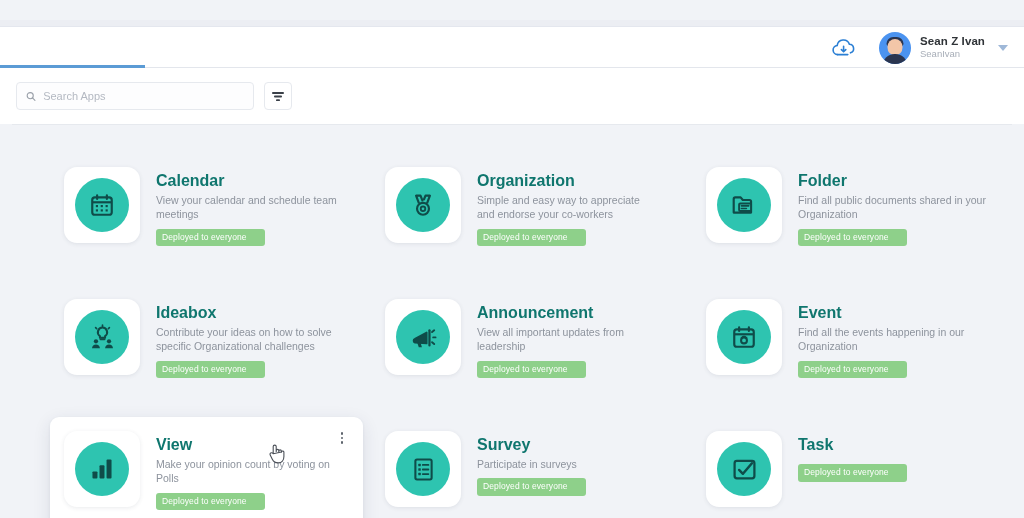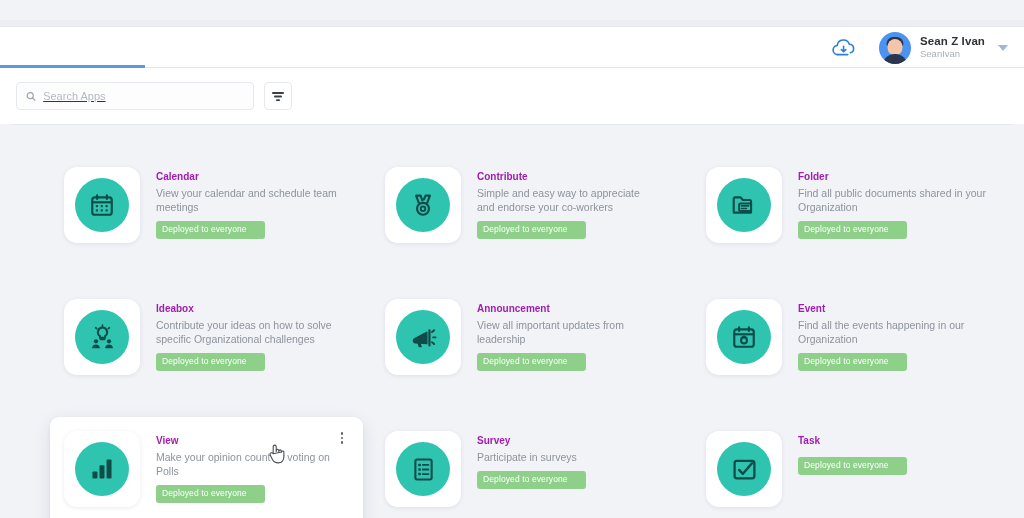--- a/index.html
+++ b/index.html
@@ -146,21 +146,20 @@
   }
 
   
   .search-row {
     background: #ffffff;
     height: 56px;
     display: flex;
     align-items: center;
     padding: 0 16px;
     gap: 10px;
-    text-decoration: underline;
   }
 
   .search-box {
     width: 238px;
     height: 28px;
     border: 1px solid #e6e9ee;
     border-radius: 4px;
     background: #fdfdfe;
     display: flex;
     align-items: center;
@@ -253,23 +252,23 @@
   }
   .icon-circle svg { display: block; }
 
   .card-body {
     padding-top: 4px;
     min-width: 0;
     flex: 1;
   }
 
   .card-title {
-    font-size: 10px;
+    font-size: 16px;
     font-weight: bold;
-    color: #a21caf;
+    color: #0f766e;
     line-height: 1.2;
     margin-bottom: 3px;
   }
 
   .card-desc {
     font-size: 10.5px;
     color: #8d939d;
     line-height: 1.35;
     max-width: 182px;
   }
@@ -405,21 +404,21 @@
         <div class="icon-tile">
           <div class="icon-circle">
             <svg width="26" height="26" viewBox="0 0 24 24">
               <circle cx="12" cy="15.5" r="5.5" fill="none" stroke="#0f4c49" stroke-width="2"></circle>
               <circle cx="12" cy="15.5" r="2.1" fill="none" stroke="#0f4c49" stroke-width="1.7"></circle>
               <path d="M8.3 10.4L5.6 3.4h4.1l2.1 5.2M15.7 10.4l2.7-7h-4.1l-1.6 4" fill="none" stroke="#0f4c49" stroke-width="2" stroke-linejoin="round"></path>
             </svg>
           </div>
         </div>
         <div class="card-body">
-          <div class="card-title">Contribute</div>
+          <div class="card-title">Organization</div>
           <div class="card-desc">Simple and easy way to appreciate and endorse your co-workers</div>
           <div class="badge">Deployed to everyone</div>
         </div>
       </div>
 
       <div class="app-card wide">
         <div class="icon-tile">
           <div class="icon-circle">
             <svg width="26" height="26" viewBox="0 0 24 24">
               <path d="M2.5 19V6.4a1.4 1.4 0 0 1 1.4-1.4h5l2 2.4h6.2a1.4 1.4 0 0 1 1.4 1.4V19z" fill="none" stroke="#0f4c49" stroke-width="2" stroke-linejoin="round"></path>

